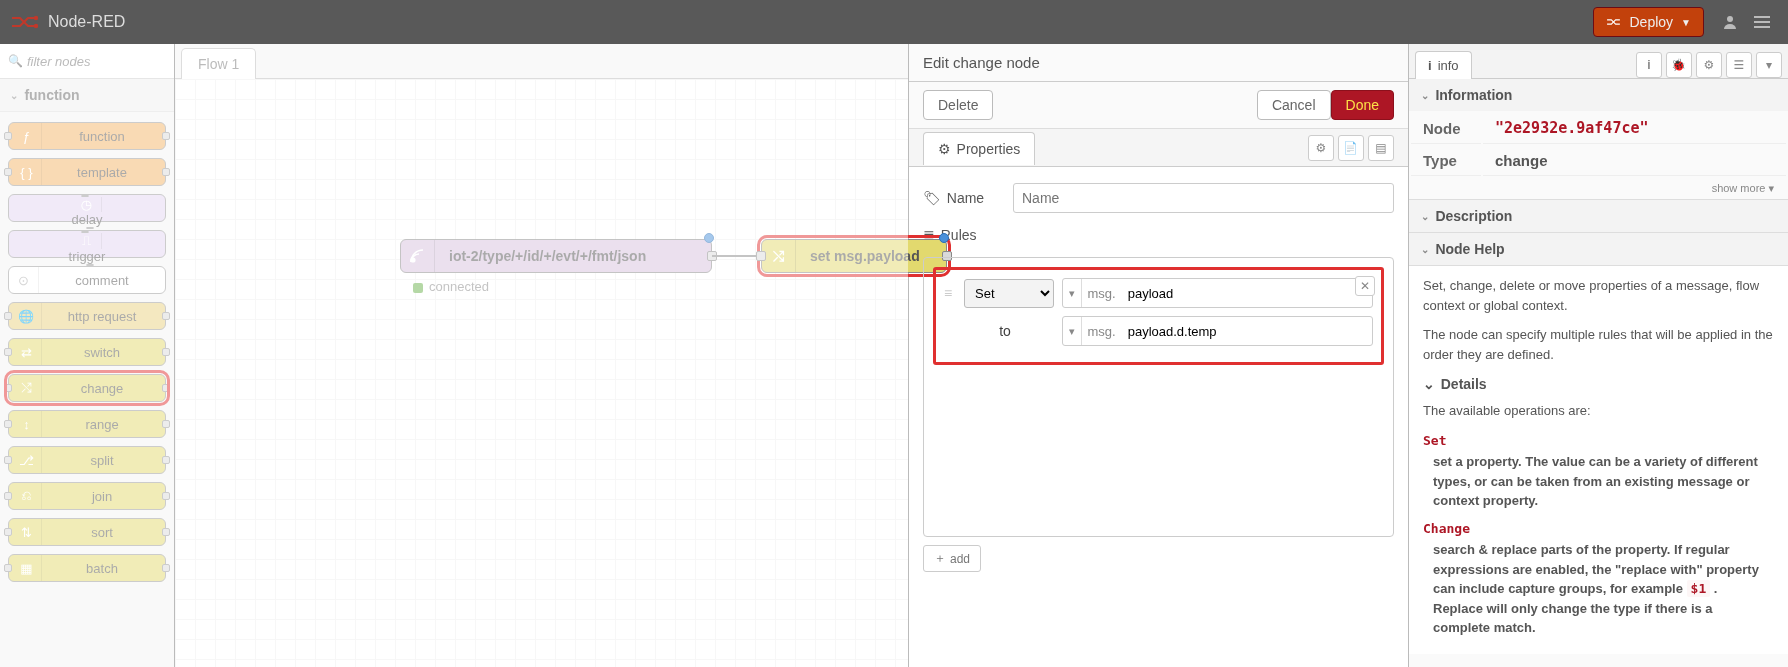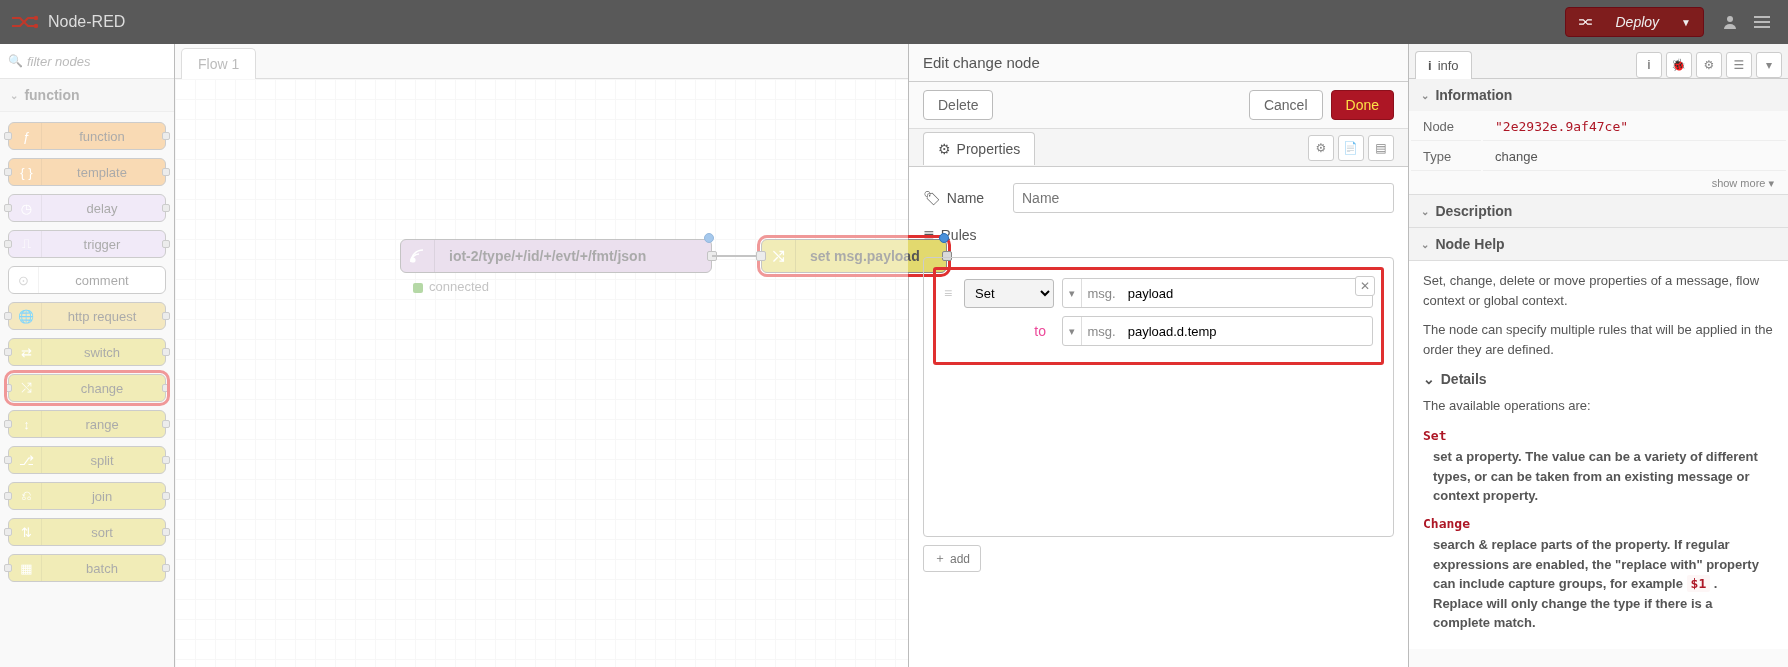--- a/index.html
+++ b/index.html
@@ -3,21 +3,21 @@
 <meta charset="utf-8">
 <style>
   * { box-sizing: border-box; margin: 0; padding: 0; }
   body { font-family: -apple-system, BlinkMacSystemFont, "Segoe UI", Helvetica, Arial, sans-serif; font-size: 14px; color: #555; background: #fff; width: 1788px; height: 667px; overflow: hidden; }
   
   
   .header { height: 44px; background: #595959; display: flex; align-items: center; padding: 0 10px; color: #eee; }
   .header .logo-icon { width: 30px; height: 20px; margin-right: 8px; display: flex; align-items: center; }
   .header .brand { font-size: 16px; font-weight: 400; color: #ddd; }
   .header .spacer { flex: 1; }
-  .header .deploy-btn { background: #7f1d1d; color: #eee; padding: 6px 12px; border-radius: 4px; margin-right: 10px; display: flex; align-items: center; gap: 22px; cursor: pointer; border: 1px solid #6b0c15; font-style: italic; }
+  .header .deploy-btn { background: #c2410c; color: #eee; padding: 6px 12px; border-radius: 4px; margin-right: 10px; display: flex; align-items: center; gap: 8px; cursor: pointer; border: 1px solid #6b0c15; }
   .header .deploy-caret { font-size: 10px; }
   .header .hdr-icon { color: #bbb; font-size: 16px; padding: 0 8px; cursor: pointer; }
   
   
   .main { display: flex; height: calc(100% - 40px); }
   
   
   .palette { width: 175px; border-right: 1px solid #bbb; background: #f3f3f3; position: relative; }
   .palette::after { content: ""; position: absolute; inset: 0; background: rgba(255,255,255,0.5); pointer-events: none; }
   .palette-search { height: 35px; border-bottom: 1px solid #ccc; background: #fff; display: flex; align-items: center; padding: 0 8px; color: #999; }
@@ -27,21 +27,21 @@
   .palette-category .chev { font-size: 10px; color: #888; }
   .palette-nodes { padding: 10px 8px; }
   .palette-node { height: 28px; border-radius: 6px; border: 1px solid #999; margin-bottom: 8px; display: flex; align-items: center; font-size: 13px; color: #555; position: relative; background: #e8d080; }
   .palette-node .pn-icon { width: 30px; height: 100%; display: flex; align-items: center; justify-content: center; border-right: 1px solid rgba(0,0,0,0.1); color: #fff; font-size: 13px; }
   .palette-node .pn-label { flex: 1; text-align: center; padding: 0 6px; }
   .palette-node .port { width: 8px; height: 8px; background: #d9d9d9; border: 1px solid #999; border-radius: 2px; }
   .palette-node .port-left { margin-left: -5px; }
   .palette-node .port-right { margin-right: -5px; }
   .pn-function { background: #f3b568; }
   .pn-template { background: #f3b568; }
-  .pn-delay, .pn-trigger { background: #e2d5f0; }
+  .pn-delay, .pn-trigger { background: #e2d5f0; flex-direction: column; }
   .pn-comment { background: #ffffff; }
   .pn-http { background: #e8d080; }
   .pn-switch, .pn-change, .pn-range, .pn-split, .pn-join, .pn-sort, .pn-batch { background: #e2d96e; }
   .highlight-red { outline: 3px solid #e03030; outline-offset: 1px; }
   
   
   .workspace { flex: 1; position: relative; background: #fff; }
   .workspace::after { content: ""; position: absolute; inset: 0; background: rgba(255,255,255,0.5); pointer-events: none; }
   .tabs { height: 35px; border-bottom: 1px solid #bbb; display: flex; align-items: flex-end; padding-left: 6px; background: #f3f3f3; }
   .tab { padding: 7px 16px; border: 1px solid #bbb; border-bottom: none; background: #fff; border-radius: 5px 5px 0 0; font-size: 14px; color: #777; margin-right: 4px; cursor: pointer; position: relative; top: 1px; }
@@ -55,54 +55,54 @@
   .node-mqtt { background: #d6c1dd; left: 225px; top: 160px; width: 312px; }
   .node-change { background: #e2d96e; left: 586px; top: 160px; width: 186px; }
   .node-status-dot { position: absolute; width: 10px; height: 10px; border-radius: 2px; background: #6ab04c; left: 238px; top: 204px; }
   .node-status-text { position: absolute; left: 254px; top: 200px; font-size: 13px; color: #888; }
   .wire { position: absolute; height: 2px; background: #888; top: 176px; left: 537px; width: 49px; }
   .blue-dot { position: absolute; width: 10px; height: 10px; border-radius: 50%; background: #4a90d9; border: 1px solid #2a70b9; }
   
   
   .edit-panel { width: 500px; border-left: 1px solid #bbb; background: #fafafa; display: flex; flex-direction: column; }
   .edit-header { padding: 10px 14px; font-size: 15px; color: #555; border-bottom: 1px solid #ccc; }
-  .edit-actions { padding: 8px 14px; display: flex; gap: 8px; border-bottom: 1px solid #ddd; }
+  .edit-actions { padding: 8px 14px; display: flex; gap: 0; border-bottom: 1px solid #ddd; }
   .btn { padding: 6px 14px; border: 1px solid #bbb; border-radius: 4px; background: #fff; cursor: pointer; font-size: 14px; color: #666; }
   .btn-done { background: #ad1625; color: #fde047; border-color: #8c101c; margin-left: auto; }
   .edit-tabs { display: flex; align-items: center; padding: 0 14px; border-bottom: 1px solid #ccc; height: 38px; background: #f5f5f5; }
   .edit-tab { padding: 8px 14px; border: 1px solid #ccc; border-bottom: none; background: #fff; border-radius: 4px 4px 0 0; display: flex; align-items: center; gap: 6px; position: relative; top: 1px; }
   .edit-tabs .tab-spacer { flex: 1; }
   .edit-tabs .mini-btn { width: 26px; height: 26px; border: 1px solid #ccc; background: #fff; border-radius: 3px; display: flex; align-items: center; justify-content: center; margin-left: 4px; cursor: pointer; font-size: 12px; color: #888; }
   .edit-body { padding: 16px 14px; flex: 1; overflow: auto; background: #fff; }
   .form-row { display: flex; align-items: center; margin-bottom: 14px; gap: 10px; }
   .form-row .lbl { width: 80px; display: flex; align-items: center; gap: 6px; color: #555; }
   .form-row input.text { flex: 1; padding: 6px 8px; border: 1px solid #ccc; border-radius: 3px; font-size: 14px; }
   .rules-box { border: 1px solid #ccc; border-radius: 4px; padding: 10px 10px; position: relative; min-height: 280px; }
   .rules-highlight { outline: 3px solid #e03030; outline-offset: -2px; padding: 10px; border-radius: 2px; }
   .rule-row { display: flex; align-items: center; gap: 8px; margin-bottom: 8px; position: relative; }
   .rule-row select { padding: 5px 6px; border: 1px solid #bbb; border-radius: 3px; background: #f3f3f3; font-size: 13px; width: 90px; }
   .typed-input { flex: 1; display: flex; align-items: center; border: 1px solid #ccc; border-radius: 3px; background: #fff; height: 30px; }
   .typed-input .ti-btn { padding: 0 6px; border-right: 1px solid #ddd; height: 100%; display: flex; align-items: center; font-size: 11px; color: #888; cursor: pointer; }
   .typed-input .ti-prefix { padding: 0 6px; color: #888; font-size: 13px; }
   .typed-input input { border: none; outline: none; flex: 1; padding: 0 6px; font-size: 13px; }
-  .to-label { width: 90px; text-align: right; padding-right: 8px; color: #ec4899; }
+  .to-label { width: 90px; text-align: center; padding-right: 8px; color: #404040; }
   .rule-remove { position: absolute; right: -2px; top: -2px; width: 20px; height: 20px; border: 1px solid #ccc; background: #fff; border-radius: 3px; display: flex; align-items: center; justify-content: center; font-size: 12px; color: #888; cursor: pointer; }
   .handle { width: 12px; color: #ccc; font-size: 14px; cursor: grab; }
   .add-btn { margin-top: 8px; padding: 4px 10px; border: 1px solid #ccc; border-radius: 3px; background: #fff; font-size: 12px; color: #777; cursor: pointer; display: inline-flex; align-items: center; gap: 4px; }
   
   
   .sidebar { width: 380px; border-left: 1px solid #bbb; background: #fafafa; display: flex; flex-direction: column; }
   .sb-tabs { height: 35px; border-bottom: 1px solid #ccc; display: flex; align-items: flex-end; padding: 0 6px; background: #f3f3f3; }
   .sb-tab { padding: 6px 12px; border: 1px solid #ccc; border-bottom: none; background: #fff; border-radius: 4px 4px 0 0; display: flex; align-items: center; gap: 6px; font-size: 13px; position: relative; top: 1px; }
   .sb-tabs .sb-spacer { flex: 1; }
   .sb-tabs .sb-mini { width: 26px; height: 26px; border: 1px solid #ccc; background: #fff; border-radius: 3px; margin-left: 4px; display: flex; align-items: center; justify-content: center; font-size: 12px; color: #888; cursor: pointer; }
   .sb-section { border-bottom: 1px solid #ddd; }
   .sb-section-header { padding: 8px 12px; background: #f3f3f3; font-weight: bold; display: flex; align-items: center; gap: 6px; cursor: pointer; }
   .sb-section-header .chev { font-size: 10px; color: #888; }
-  .sb-info-table { width: 100%; font-size: 13px; }
+  .sb-info-table { width: 100%; font-size: 15px; font-weight: bold; }
   .sb-info-table tr td { padding: 6px 12px; border-bottom: 1px solid #eee; }
   .sb-info-table tr td:first-child { width: 70px; color: #666; }
   .node-id { font-family: monospace; color: #ad1625; }
   .show-more { text-align: right; padding: 4px 14px; font-size: 11px; color: #888; cursor: pointer; }
   .sb-body { padding: 10px 14px; font-size: 13px; line-height: 1.5; color: #555; background: #fff; }
   .sb-body p { margin-bottom: 10px; }
   .sb-body h3 { font-size: 14px; margin: 6px 0; display: flex; align-items: center; gap: 6px; }
   .sb-body code { font-family: monospace; color: #ad1625; background: #fdf6f6; padding: 1px 4px; border-radius: 2px; }
   .sb-body .op-title { font-family: monospace; color: #ad1625; font-weight: bold; margin: 8px 0 2px; }
   .sb-body .op-desc { margin: 0 4px 6px 10px; font-weight: bold; }

